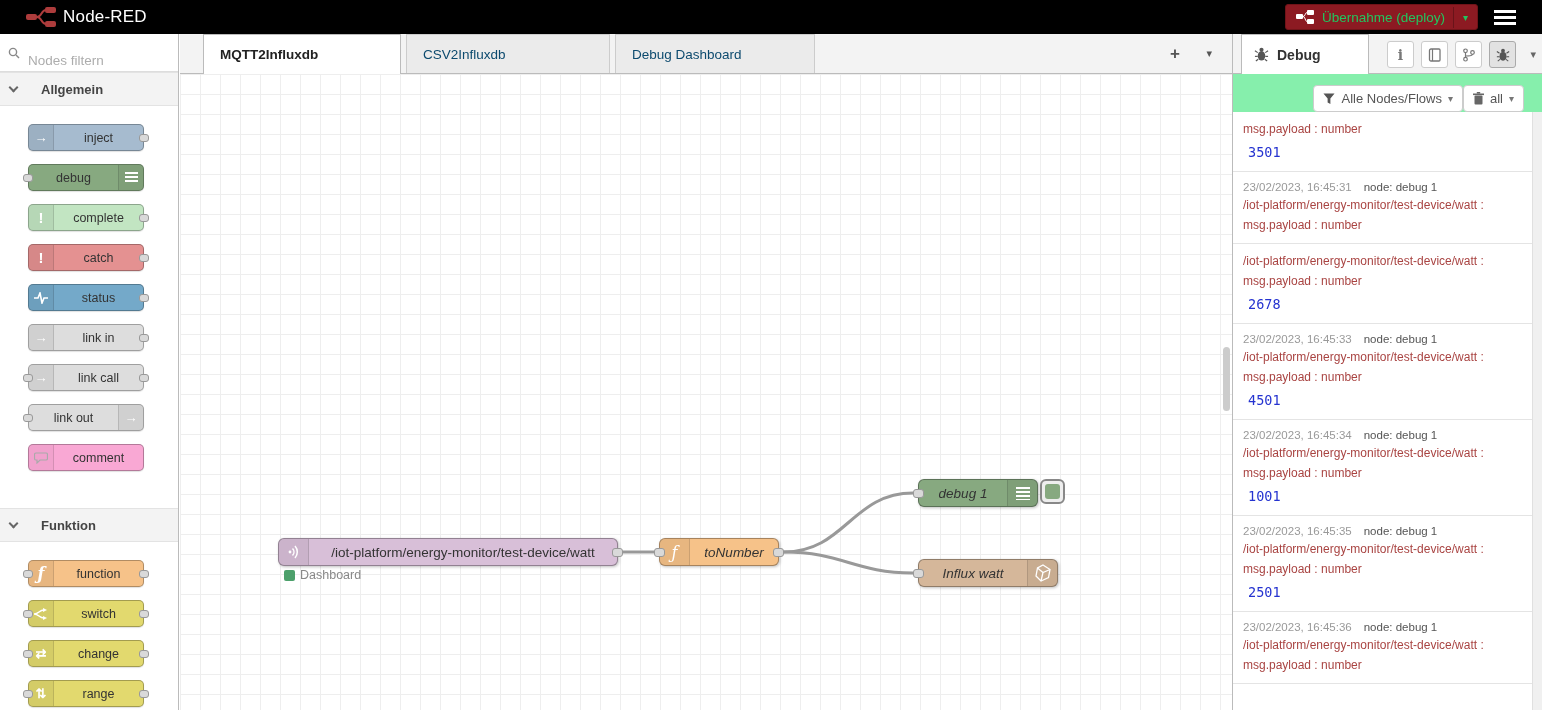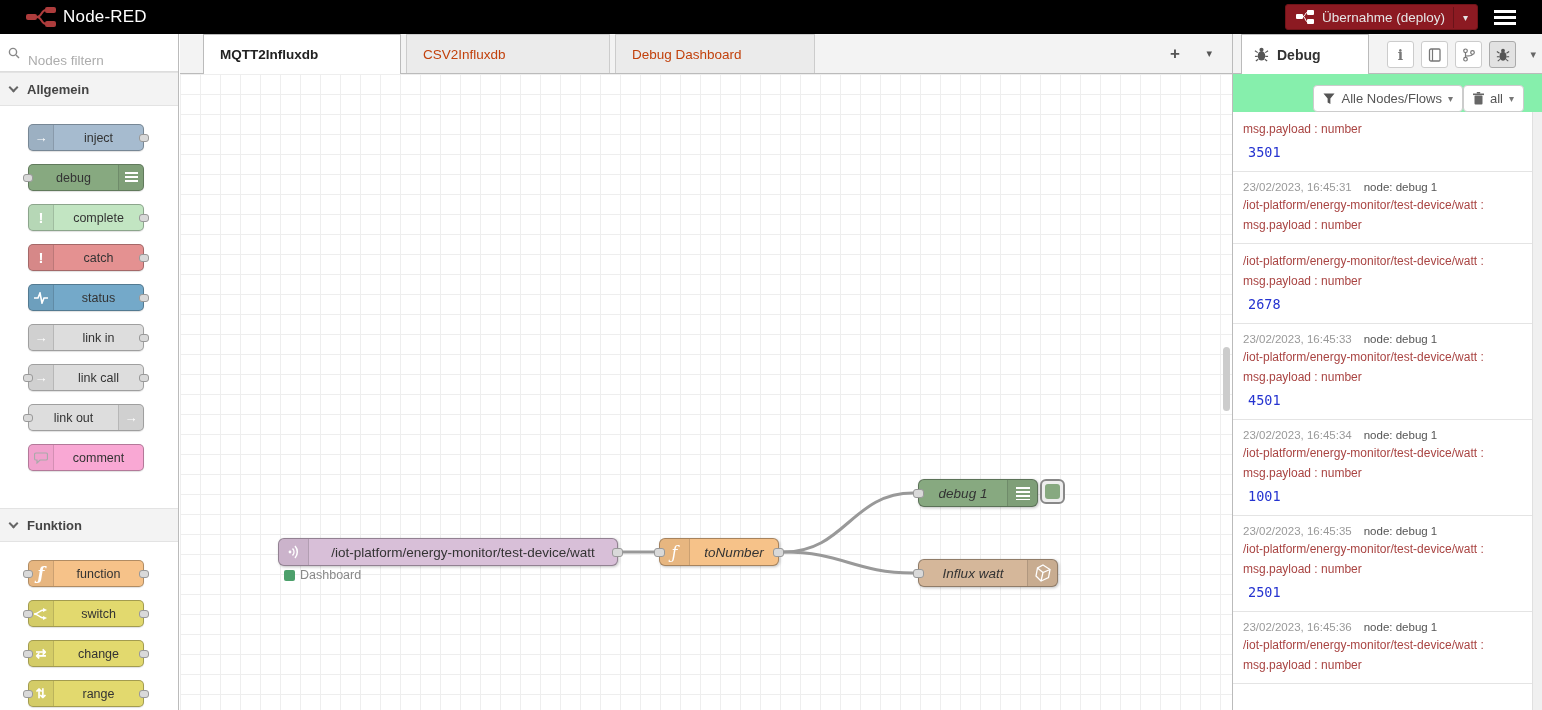--- a/index.html
+++ b/index.html
@@ -8,36 +8,36 @@
     width:1542px; height:710px; overflow:hidden; position:relative;
     font-family:"Liberation Sans", sans-serif; background:#fff; color:#333;
   }
   
   #header { position:absolute; top:0; left:0; right:0; height:34px; background:#000;
     display:flex; align-items:center; padding:0 26px; z-index:50; }
   #logo { display:flex; align-items:center; gap:7px; }
   #app-title { color:#fff; font-size:17px; font-weight:500; letter-spacing:.2px; }
   #header-right { margin-left:auto; display:flex; align-items:center; gap:16px; }
   #deploy-btn { height:26px; border-radius:3px; display:flex; align-items:center;
-    color:#e5e5e5; font-size:13.5px; padding:0 0 0 10px; border:1px solid #701318; cursor:pointer; }
+    color:#22c55e; font-size:13.5px; padding:0 0 0 10px; border:1px solid #701318; cursor:pointer; }
   #deploy-btn .dlabel { margin:0 8px 0 8px; }
   #deploy-btn .dcaret { padding:5px 9px; border-left:1px solid rgba(0,0,0,.25); font-size:10px; }
   #hamburger { width:22px; height:15px; border-top:3px solid #fff; border-bottom:3px solid #fff;
     position:relative; cursor:pointer; }
   #hamburger::after { content:""; position:absolute; left:0; right:0; top:3px; height:3px; background:#fff; }
 
   
   #palette { position:absolute; top:34px; left:0; width:179px; bottom:0;
     background:#fff; border-right:1px solid #bbb; overflow:hidden; }
   #palette-search { height:38px; border-bottom:1px solid #ddd; display:flex; align-items:center; padding:0 8px; gap:6px; }
   #palette-search input { border:none; outline:none; font-size:13.5px; width:130px; color:#555;
     font-family:"Liberation Sans",sans-serif;margin-top:16px; }
   #palette-search input::placeholder { color:#adadad; }
   .cat-header { height:34px; background:#f3f3f3; border-bottom:1px solid #e3e3e3; border-top:1px solid #e3e3e3;
-    display:flex; align-items:center; padding:0 10px; gap:10px; cursor:pointer; }
+    display:flex; align-items:center; padding:0 10px; gap:24px; cursor:pointer; }
   .cat-header .cat-label { font-size:13px; font-weight:bold; color:#444; }
   .chev { width:7px; height:7px; border-right:2px solid #666; border-bottom:2px solid #666;
     transform:rotate(45deg); margin-top:-4px; }
   .cat-body { padding:18px 0 24px 0; }
   .pnode { position:relative; width:116px; height:27px; margin:0 0 13px 28px; border-radius:5px;
     border:1px solid rgba(0,0,0,.28); display:flex; box-shadow:0 1px 1px rgba(0,0,0,.12); cursor:grab; }
   .pnode .picon { width:25px; display:flex; align-items:center; justify-content:center;
     background:rgba(0,0,0,.06); color:#fff; font-weight:bold; flex:none; }
   .pnode.icon-left .picon { border-right:1px solid rgba(0,0,0,.12); border-radius:4px 0 0 4px; }
   .pnode.icon-right { flex-direction:row-reverse; }
@@ -50,21 +50,21 @@
   .listicon { width:13px; height:12px;
     background:repeating-linear-gradient(#fff 0 2px, transparent 2px 4px); }
   .excl { font-size:15px; font-weight:bold; color:#fff; }
   .glyph { font-size:13px; color:#fff; }
   .fglyph { font-family:"DejaVu Serif",serif; font-style:italic; font-size:16px; color:#fff; }
 
   
   #canvas { position:absolute; top:34px; left:180px; right:310px; bottom:0; background:#fff; }
   #tabbar { position:relative; height:40px; background:#f3f3f3; border-bottom:1px solid #bbb;
     display:flex; align-items:stretch; padding-left:23px; }
-  .wtab { border:1px solid #ccc; border-bottom:none; background:#ebebeb; color:#c2410c;
+  .wtab { border:1px solid #ccc; border-bottom:none; background:#ebebeb; color:#0c4a6e;
     font-size:13.5px; display:flex; align-items:center; padding:0 16px; margin-right:5px; cursor:pointer; }
   .wtab.active { background:#fff; color:#222; font-weight:bold; border-color:#bbb;
     margin-bottom:-1px; z-index:2; width:198px; }
   .wtab.t1 { width:204px; } .wtab.t2 { width:200px; }
   .tabbar-btn { position:absolute; top:0; height:39px; display:flex; align-items:center;
     color:#555; font-size:17px; cursor:pointer; }
   #tab-add { right:52px; font-weight:bold; }
   #tab-menu { right:20px; font-size:11px; }
   #flow { position:absolute; top:40px; left:0; right:0; bottom:0; overflow:hidden;
     background-image:linear-gradient(#eee 1px, transparent 1px),

